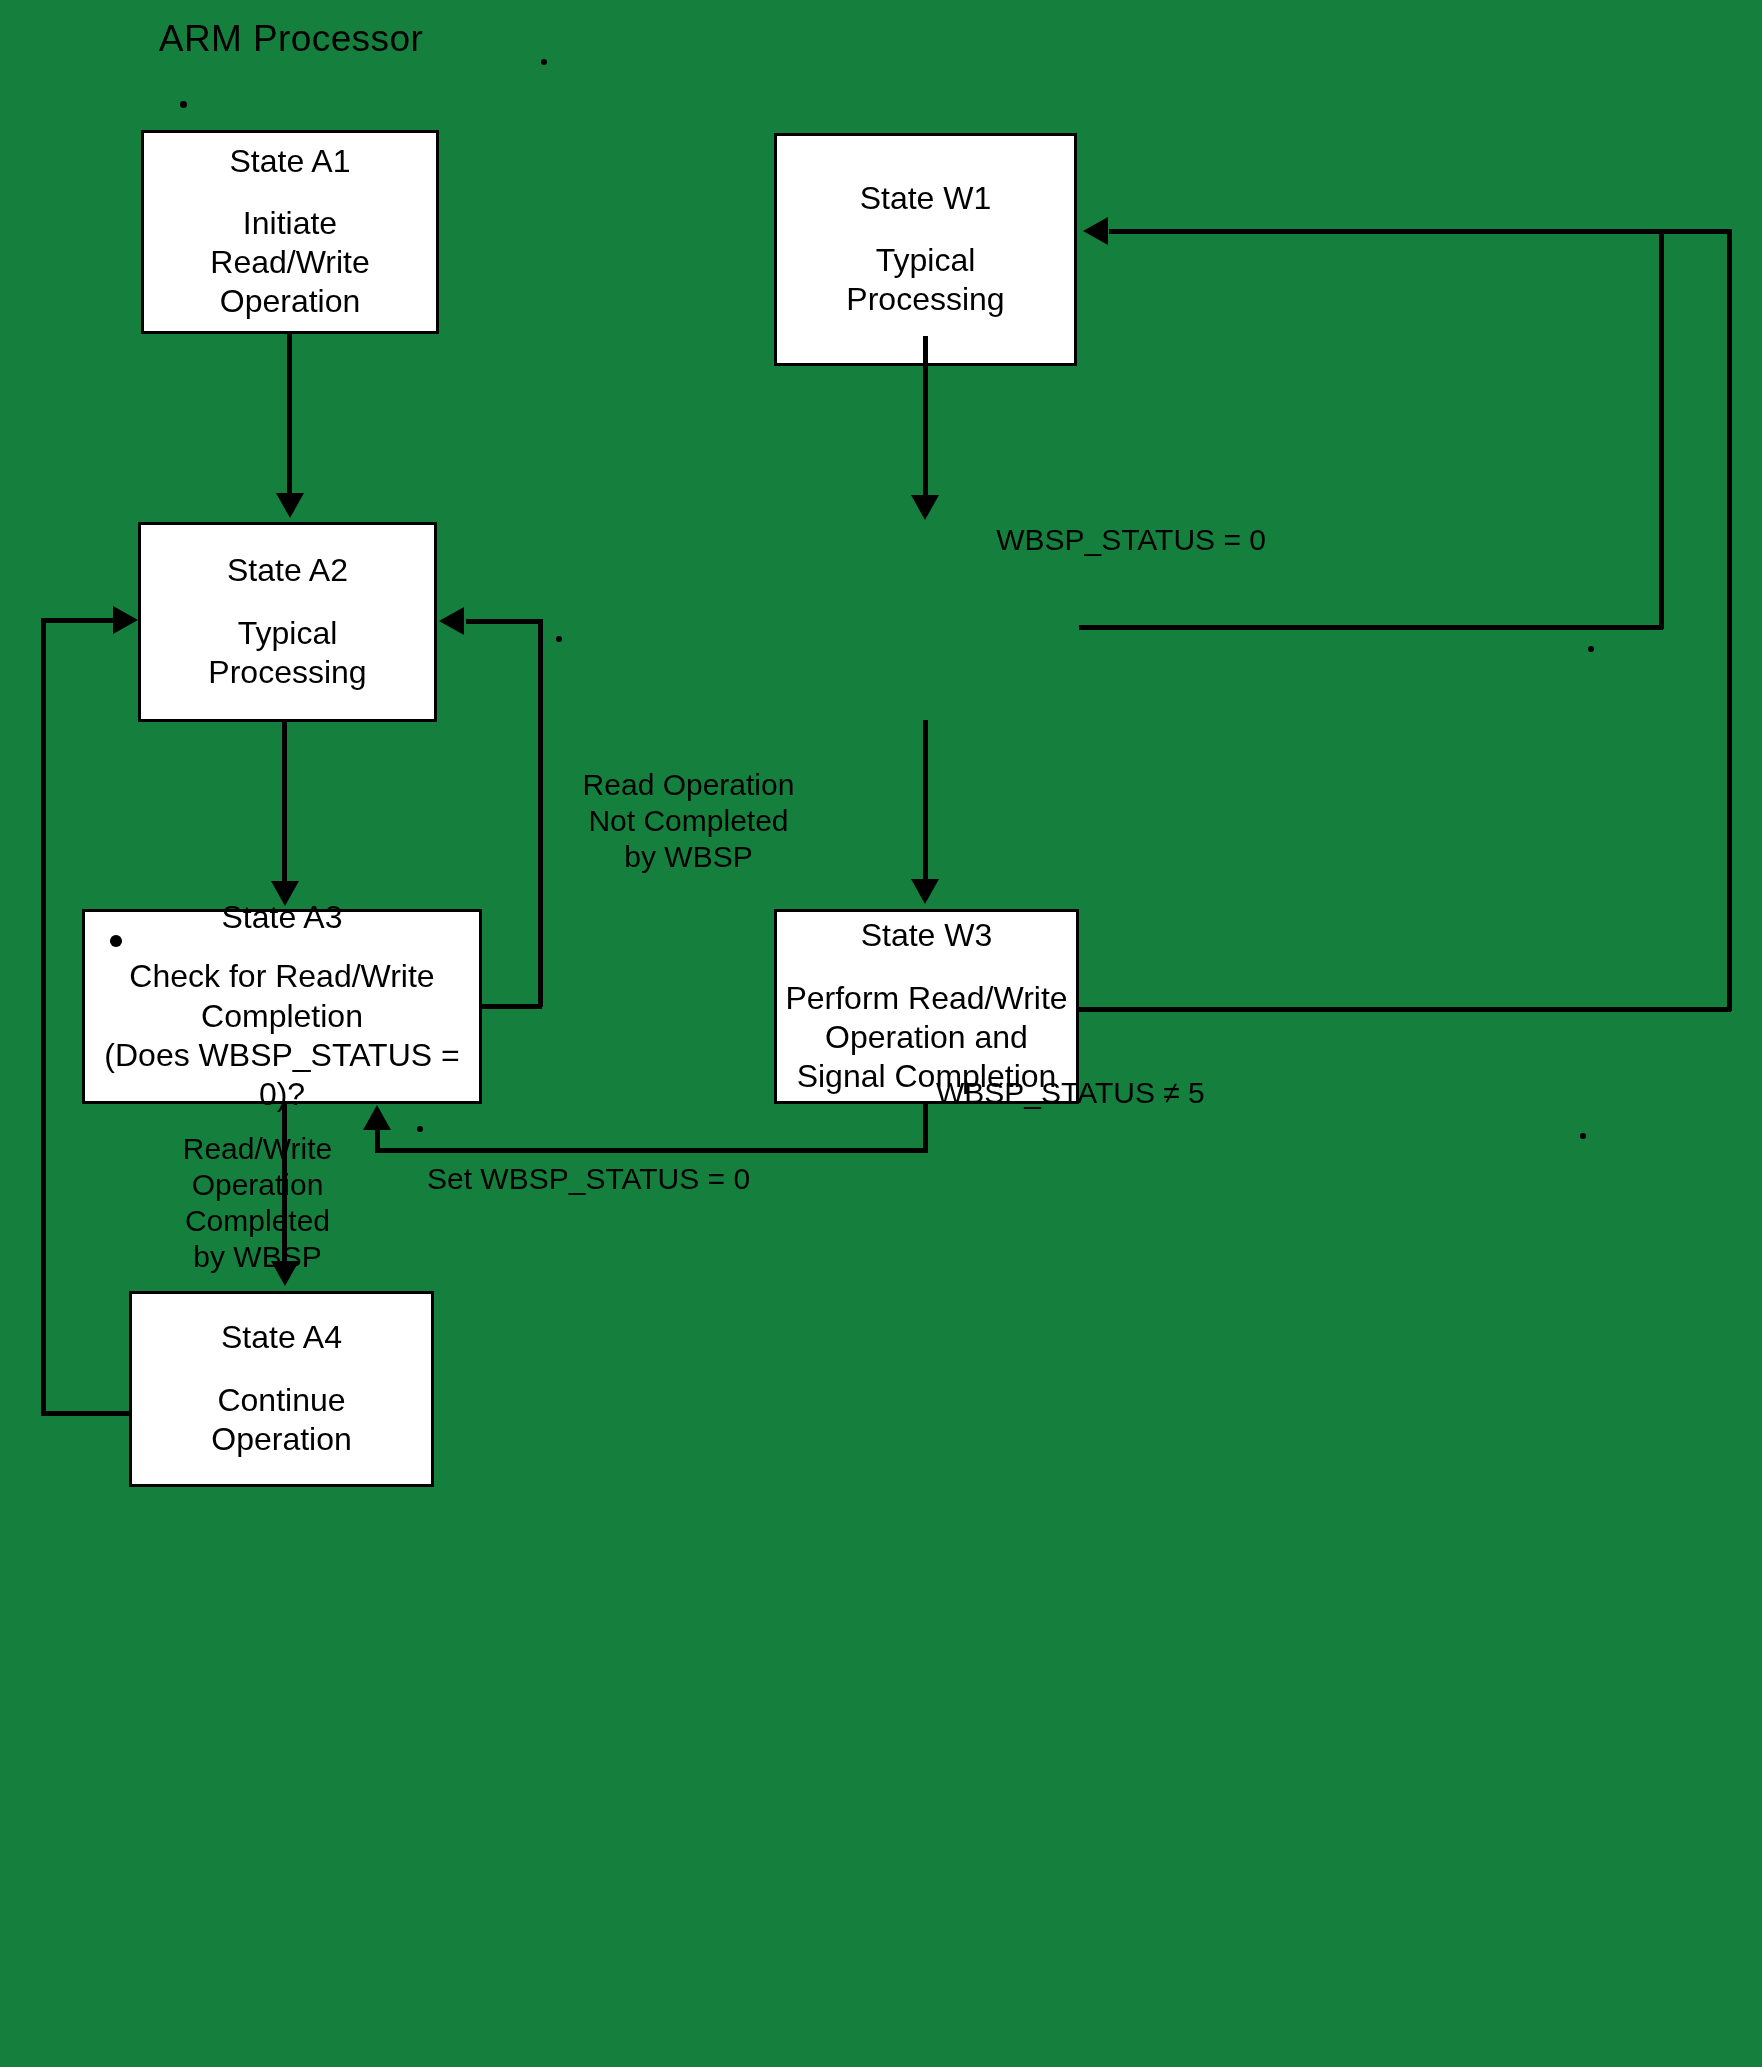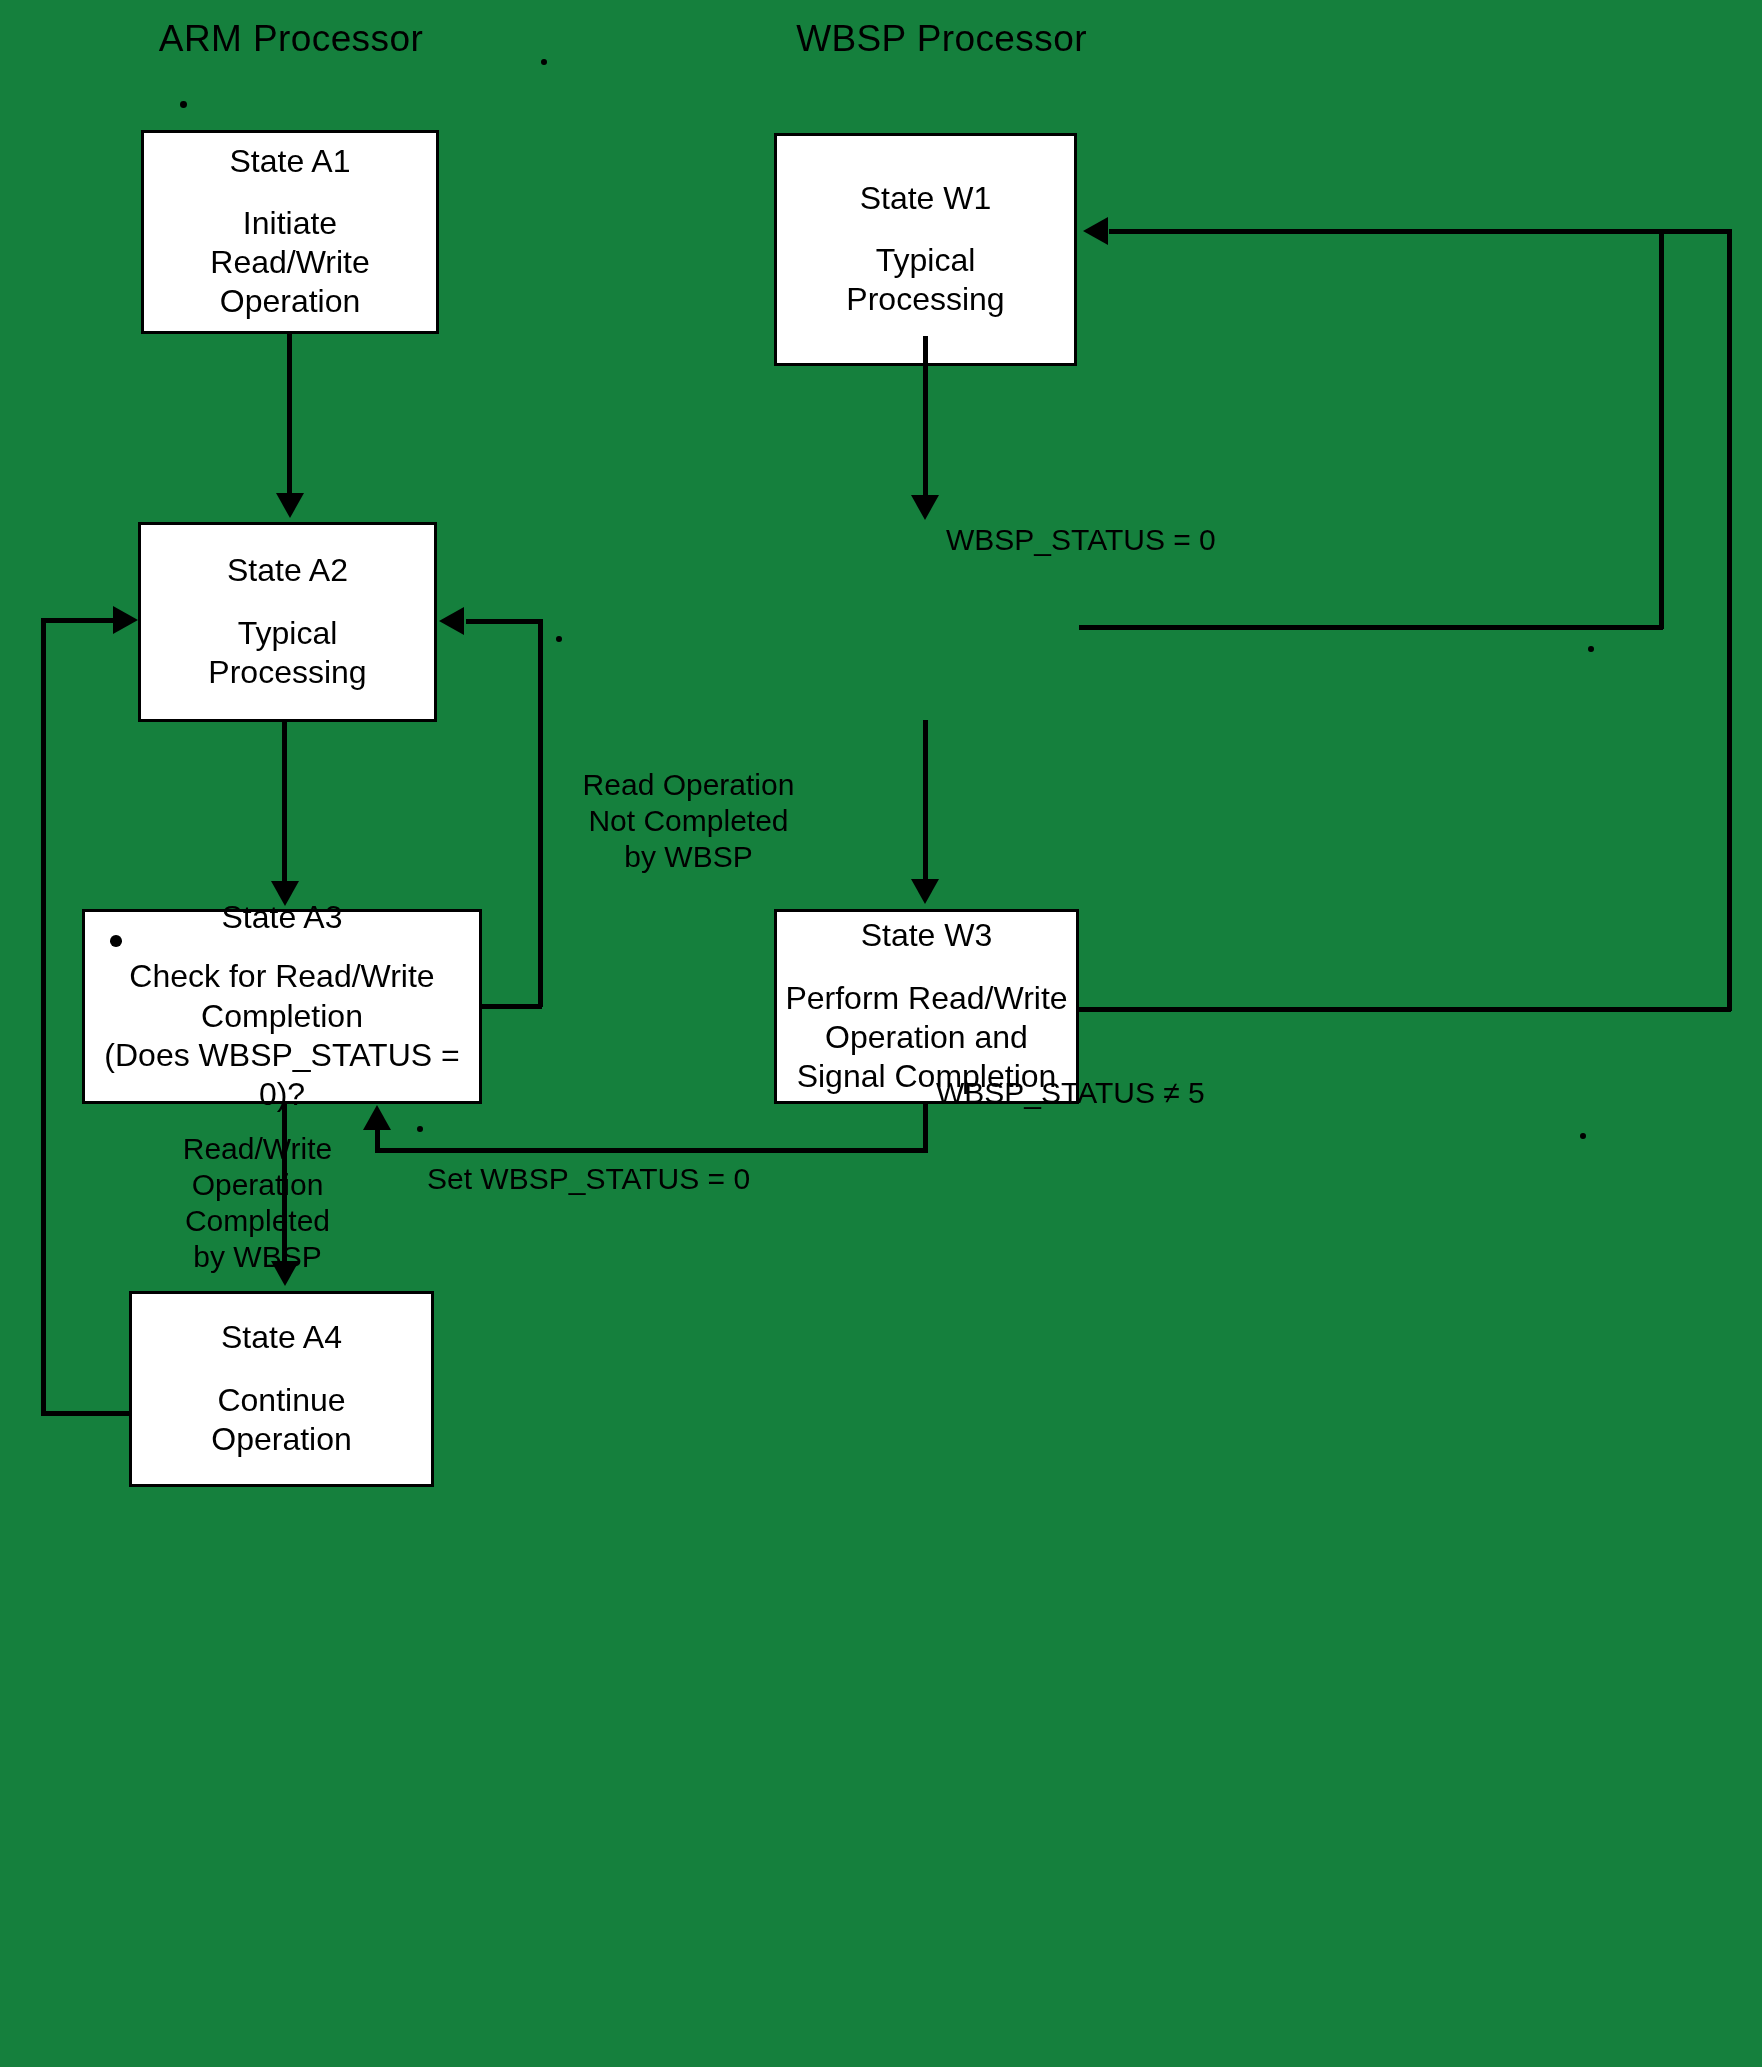--- a/index.html
+++ b/index.html
@@ -36,21 +36,20 @@
 
   .speck{position:absolute;background:#000;border-radius:50%;}
   .bullet{position:absolute;width:11.6px;height:11.6px;background:#000;border-radius:50%;}
 </style>
 </head>
 <body>
 
 <div id="page">
 
   <div class="col-title" style="left:131px;top:17.5px;width:320px;">ARM Processor</div>
-  <div class="col-title" style="left:767px;top:17.5px;width:349px;">WBSP Processor</div>
 
   <div class="speck" style="left:541px;top:59px;width:5.8px;height:5.8px;"></div>
   <div class="speck" style="left:180px;top:101px;width:6.8px;height:6.8px;"></div>
   <div class="speck" style="left:556px;top:636px;width:5.8px;height:5.8px;"></div>
   <div class="speck" style="left:1588px;top:646px;width:5.8px;height:5.8px;"></div>
   <div class="speck" style="left:348px;top:1081px;width:5.8px;height:5.8px;"></div>
   <div class="speck" style="left:1580px;top:1133px;width:5.8px;height:5.8px;"></div>
   <div class="speck" style="left:417px;top:1126px;width:5.8px;height:5.8px;"></div>
 
   <div class="node" style="left:141px;top:130px;width:298px;height:204px;">
@@ -108,21 +107,21 @@
   <div class="edge v" style="left:282px;top:1104px;height:161px;"></div>
   <div class="arrow down" style="left:271px;top:1261px;"></div>
 
   <div class="edge h" style="left:41px;top:1411px;width:90px;"></div>
   <div class="edge v" style="left:41px;top:618px;height:796px;"></div>
   <div class="edge h" style="left:41px;top:618px;width:76px;"></div>
   <div class="arrow right" style="left:113px;top:606px;"></div>
 
   <div class="edge v" style="left:923px;top:336px;height:161px;"></div>
   <div class="arrow down" style="left:911px;top:495px;"></div>
-  <div class="elabel" style="left:946px;top:522px;width:320px;text-align:left;">WBSP_STATUS = 0</div>
+  <div class="elabel" style="left:946px;top:522px;width:320px;text-align:right;">WBSP_STATUS = 0</div>
 
   <div class="edge v" style="left:923px;top:720px;height:161px;"></div>
   <div class="arrow down" style="left:911px;top:879px;"></div>
   <div class="elabel" style="left:936px;top:1075px;width:330px;text-align:left;">WBSP_STATUS ≠ 5</div>
 
   <div class="edge h" style="left:1079px;top:625px;width:584px;"></div>
   <div class="edge v" style="left:1659px;top:229px;height:400px;"></div>
   <div class="edge h" style="left:1109px;top:229px;width:555px;"></div>
   <div class="arrow left" style="left:1083px;top:217px;"></div>
 

